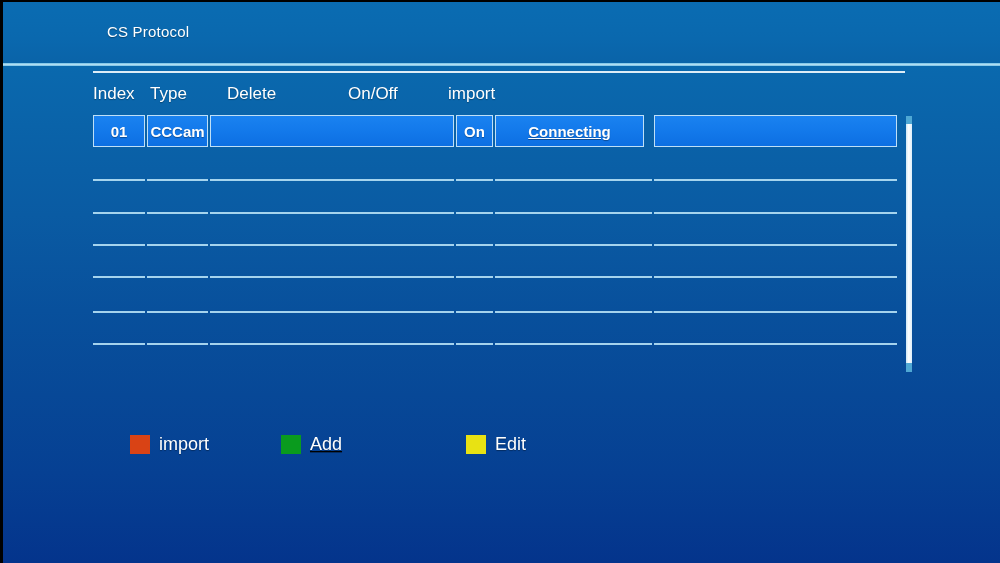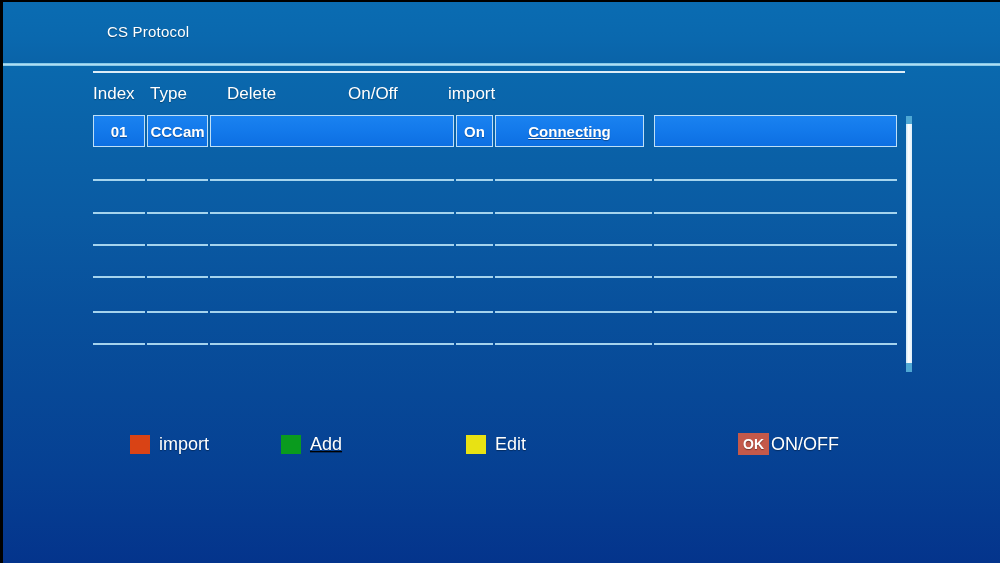--- a/index.html
+++ b/index.html
@@ -224,20 +224,16 @@
       <span class="swatch" style="background:#0a9b1e"></span>
       <span class="fbtn-label">Add</span>
     </div>
 
     <div class="fbtn b-edit">
       <span class="swatch" style="background:#e8e213"></span>
       <span class="fbtn-label">Edit</span>
     </div>
 
 
-    <div class="fbtn b-onoff">
-      <span class="ok-badge" style="background:#c4594a">OK</span>
-      <span class="fbtn-label">ON/OFF</span>
-    </div>
 
   </div>
 
 </div>
 
 </body></html>

